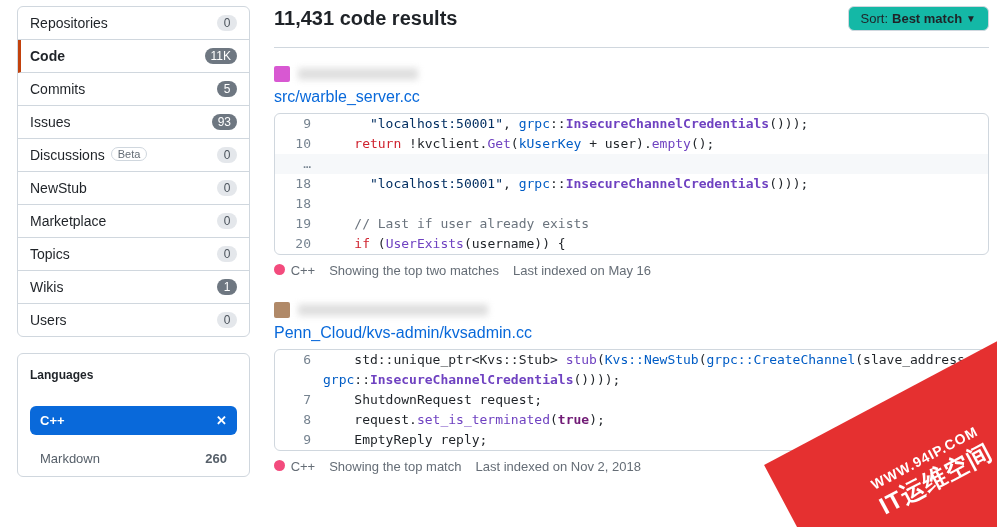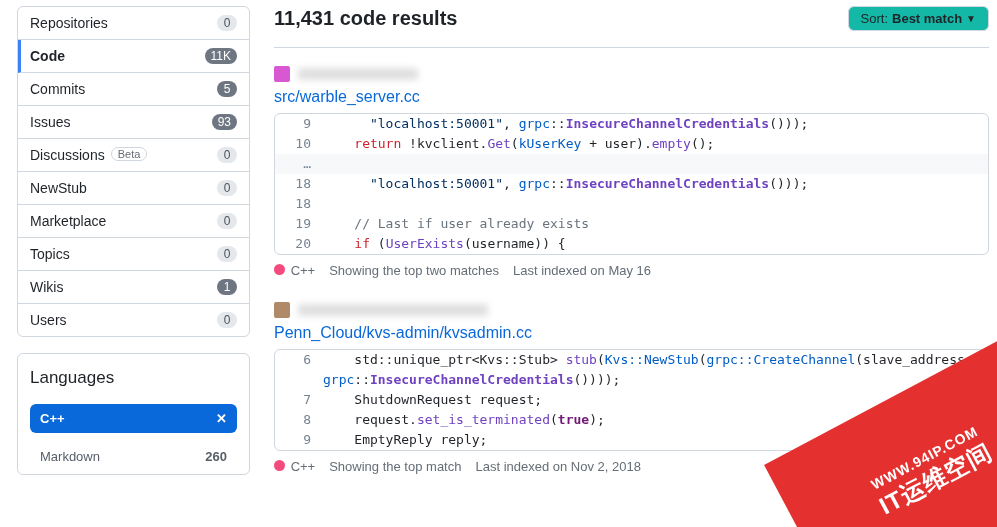--- a/index.html
+++ b/index.html
@@ -15,34 +15,34 @@
   }
   .layout { display: flex; }
   .sidebar { width: 250px; padding: 6px 0 0 17px; }
   .nav-list { border: 1px solid #d0d7de; border-radius: 6px; overflow: hidden; }
   .nav-item {
     display: flex; justify-content: space-between; align-items: center;
     padding: 8px 12px; font-size: 14px; cursor: pointer;
     border-bottom: 1px solid #d0d7de;
   }
   .nav-item:last-child { border-bottom: none; }
-  .nav-item.active { border-left: 3px solid #3b82f6; padding-left: 9px; font-weight: 600; }
+  .nav-item.active { border-left: 3px solid #c2410c; padding-left: 9px; font-weight: 600; }
   .nav-label { display: flex; align-items: flex-start; gap: 6px; color: #1f2328; }
   .badge {
     display: inline-block; min-width: 20px; padding: 1px 6px;
     border-radius: 10px; background: #e4e7eb; color: #4b535c;
     font-size: 12px; font-weight: 500; text-align: center;
   }
   .badge.dark { background: #6e7781; color: #fff; }
   .beta {
     border: 1px solid #d0d7de; border-radius: 10px; padding: 0 6px;
     font-size: 11px; color: #656d76; font-weight: 500;
   }
   .lang-box { border: 1px solid #d0d7de; border-radius: 6px; margin-top: 16px; padding: 14px 12px 4px; }
-  .lang-title { font-size: 17px; font-weight: 400; margin-bottom: 16px; }
+  .lang-title { font-size: 12px; font-weight: 700; margin-bottom: 24px; }
   .lang-sel {
     background: #0969da; color: #fff; padding: 7px 10px; border-radius: 6px;
     display: flex; justify-content: space-between; align-items: center; font-weight: 600;
     font-size: 13px; margin-bottom: 10px;
   }
   .lang-row {
     display: flex; justify-content: space-between; padding: 6px 10px;
     font-size: 13px; color: #57606a;
   }
   .lang-count { font-weight: 600; }

